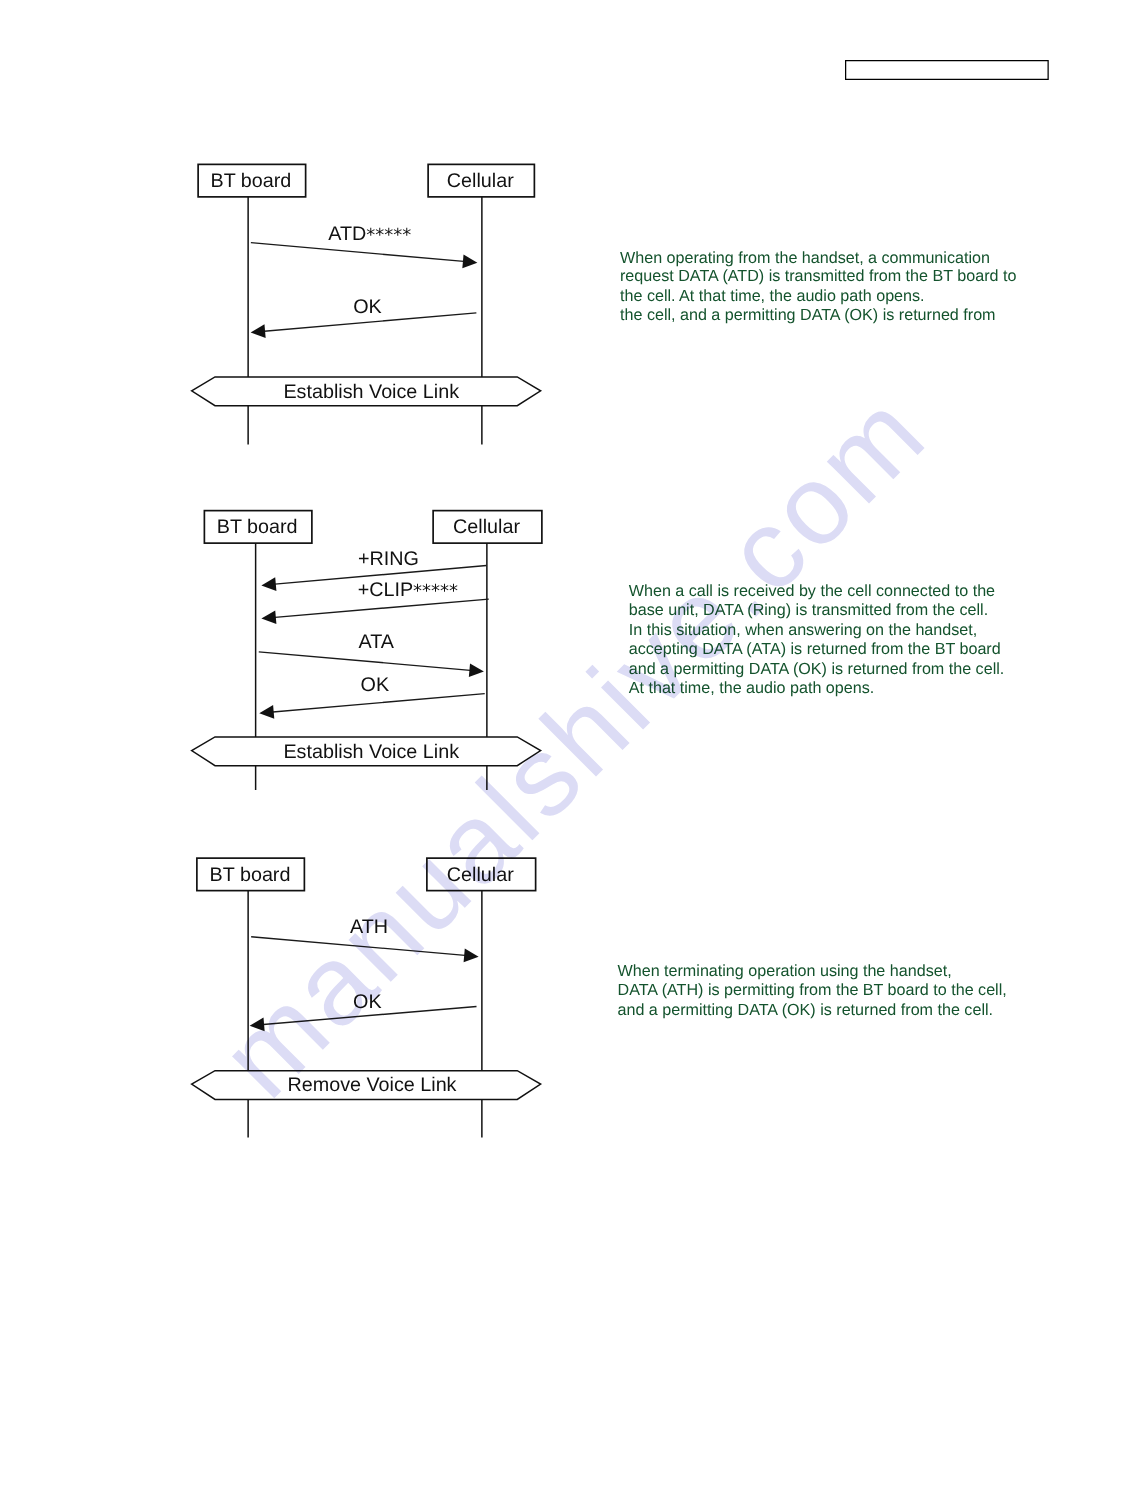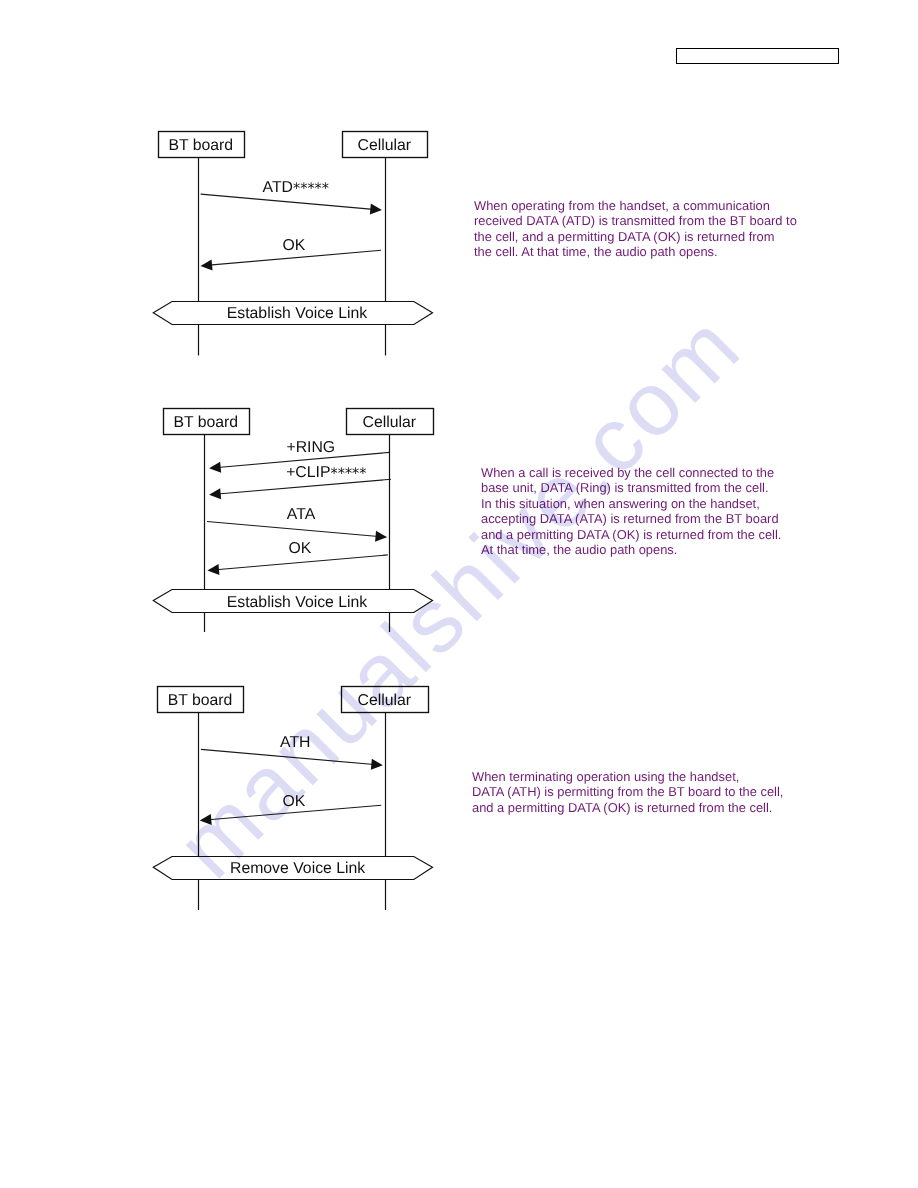--- a/index.html
+++ b/index.html
@@ -10,21 +10,21 @@
     position:relative;
     overflow:hidden;
     -webkit-font-smoothing:antialiased;
     text-rendering:geometricPrecision;
     transform:translateZ(0);
   }
   .page { position:absolute; left:0; top:0; width:918px; height:1188px; }
   #watermark-layer { position:absolute; left:0; top:0; width:918px; height:1188px; pointer-events:none; z-index:5; mix-blend-mode:multiply; }
   .wm-text { font-family:"Liberation Sans", sans-serif; font-size:90px; font-weight:400; letter-spacing:3.4px; }
   .ink { position:absolute; z-index:2; }
-  .desc { position:absolute; z-index:2; font-size:12.9px; color:#701a75; white-space:pre; }
+  .desc { position:absolute; z-index:2; font-size:12.9px; color:#14532d; white-space:pre;margin-left:22px; }
   .desc div { height:15.4px; line-height:15.4px; }
   .hdr-box { position:absolute; z-index:2; box-sizing:border-box; border:1.4px solid #000; background:#fff; }
   svg { display:block; }
   .lbl { font-family:"Liberation Sans", sans-serif; fill:#111; }
 </style>
 </head>
 <body>
 
 <div class="page">
 
@@ -84,17 +84,17 @@
         <polygon points="382.9,765.3 370.86534383293224,769.7695694356904 371.8226864584616,758.8113079359204" fill="#111"></polygon>
         <text x="295.3" y="746.5" text-anchor="middle" font-size="15.8" class="lbl">ATH</text>
         <line x1="381.2" y1="805.2" x2="208.2696057824826" y2="819.7776034794932" stroke="#1a1a1a" stroke-width="1.1"></line>
         <polygon points="199.7,820.5 210.79700537372221,814.0450428556356 211.72100092320764,825.0061665309041" fill="#111"></polygon>
         <text x="293.9" y="806" text-anchor="middle" font-size="15.8" class="lbl">OK</text>
         <polygon points="153.3,867.25 172,856.5 413.8,856.5 432.5,867.25 413.8,879.5 172,879.5" fill="#fff" stroke="#111" stroke-width="1.2"></polygon>
         <text x="297.6" y="872.7" text-anchor="middle" font-size="15.8" class="lbl">Remove Voice Link</text>
       </g>
     </svg>
 
-  <div class="desc" style="left:474px; top:198px;"><div>When operating from the handset, a communication</div><div>received DATA (ATD) is transmitted from the BT board to</div><div>the cell, and a permitting DATA (OK) is returned from</div><div>the cell. At that time, the audio path opens.</div></div>
+  <div class="desc" style="left:474px; top:198px;"><div>When operating from the handset, a communication</div><div>request DATA (ATD) is transmitted from the BT board to</div><div>the cell. At that time, the audio path opens.</div><div>the cell, and a permitting DATA (OK) is returned from</div></div>
   <div class="desc" style="left:481px; top:465px;"><div>When a call is received by the cell connected to the</div><div>base unit, DATA (Ring) is transmitted from the cell.</div><div>In this situation, when answering on the handset,</div><div>accepting DATA (ATA) is returned from the BT board</div><div>and a permitting DATA (OK) is returned from the cell.</div><div>At that time, the audio path opens.</div></div>
   <div class="desc" style="left:472px; top:769px;"><div>When terminating operation using the handset,</div><div>DATA (ATH) is permitting from the BT board to the cell,</div><div>and a permitting DATA (OK) is returned from the cell.</div></div>
 
 </div>
 
 </body></html>

